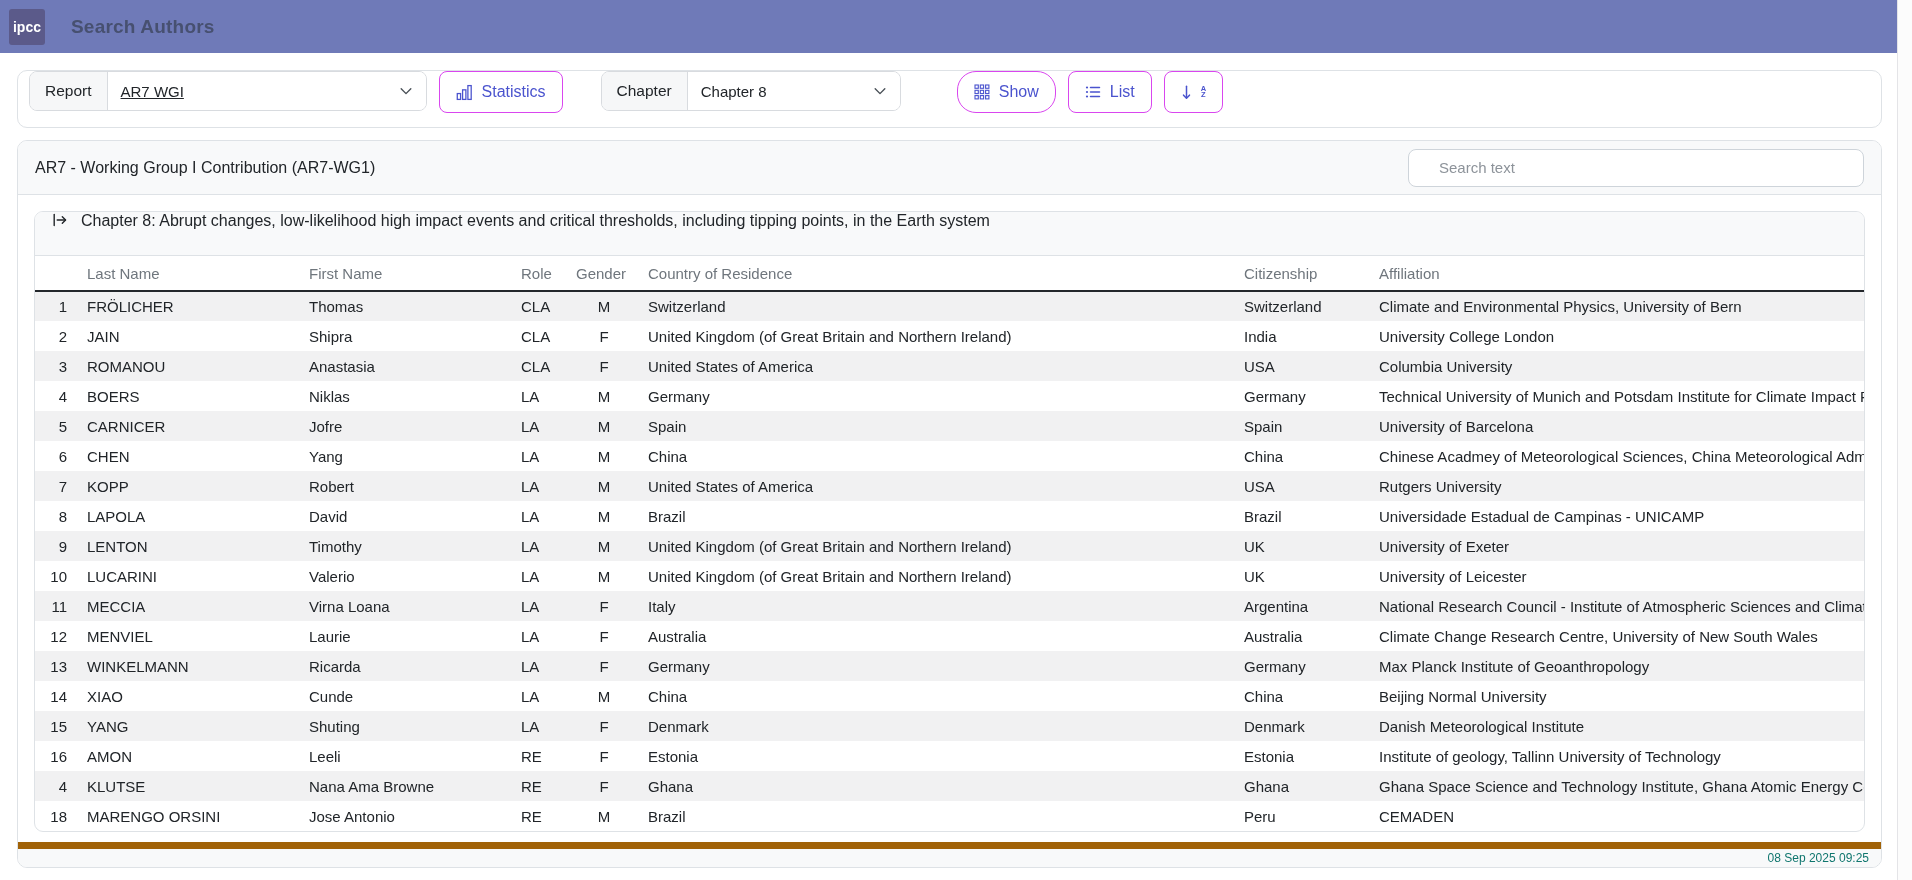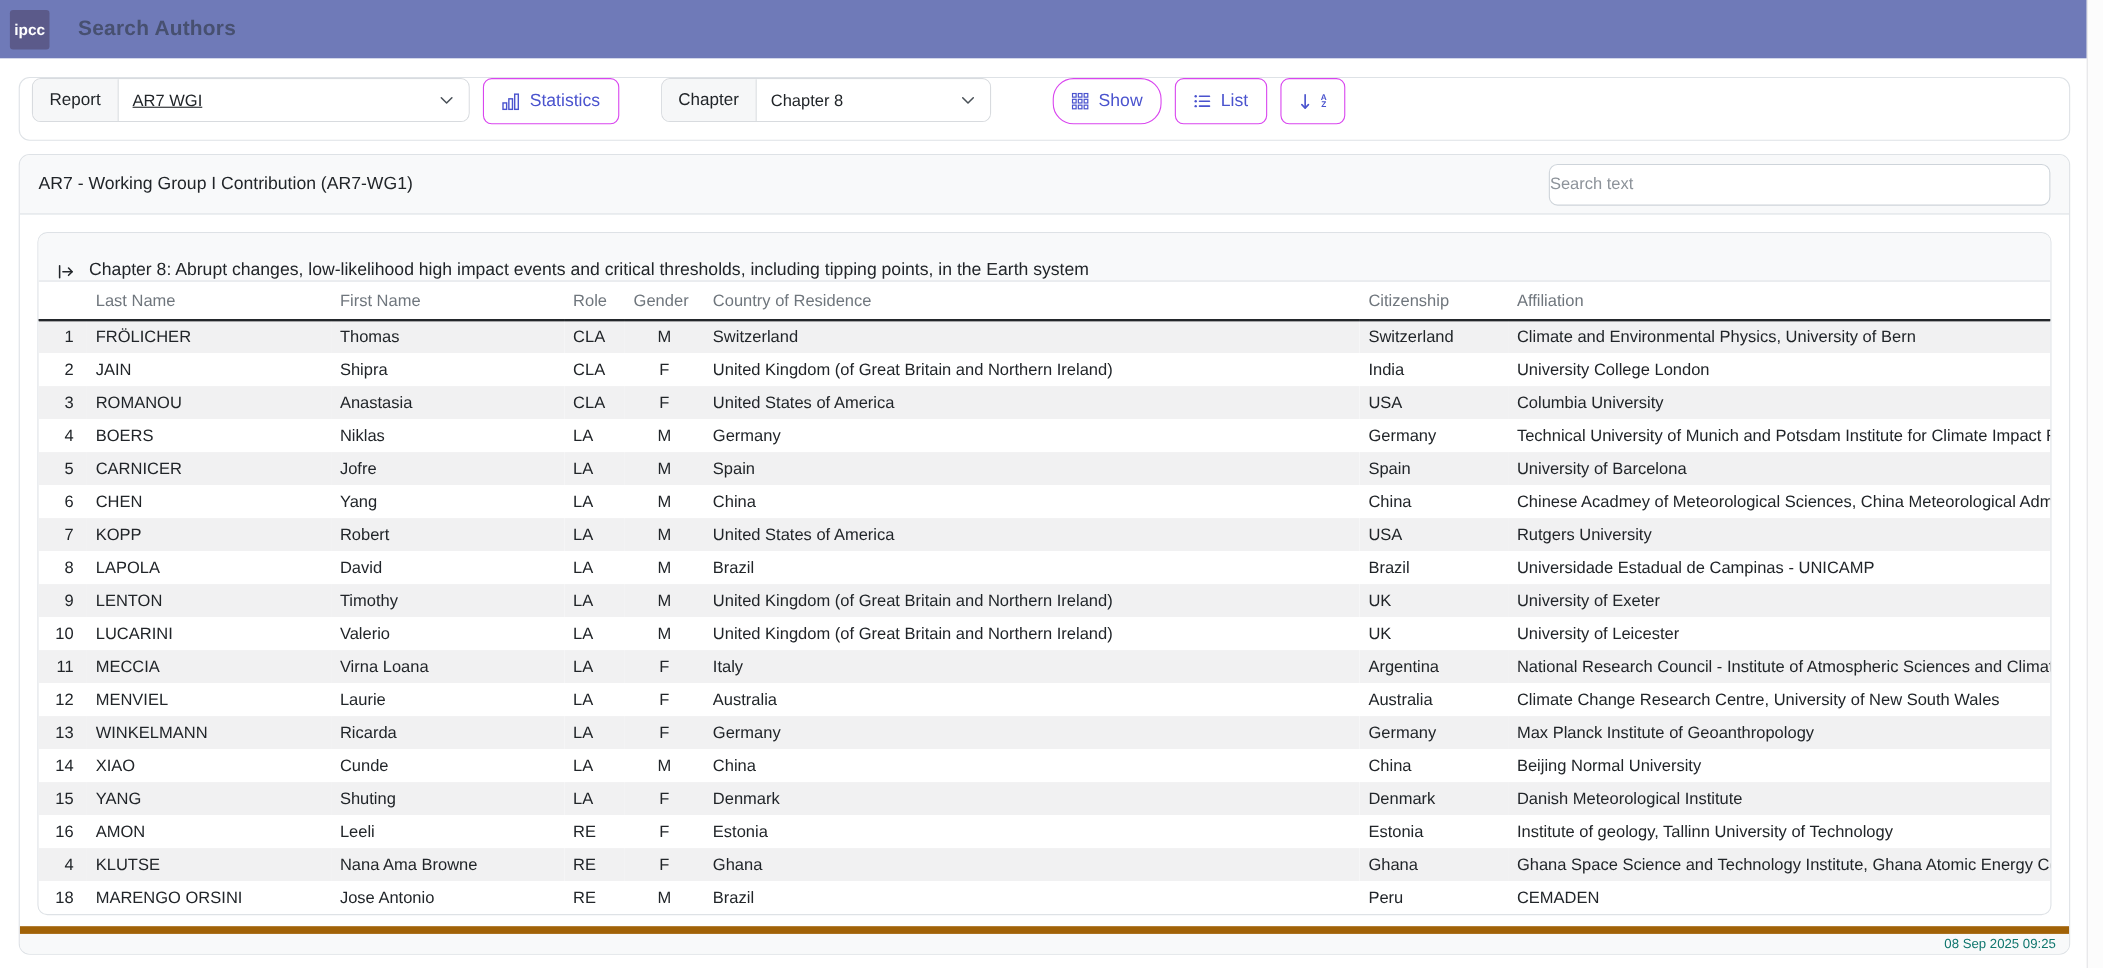--- a/index.html
+++ b/index.html
@@ -55,31 +55,31 @@
   .sort-stack { display:flex; flex-direction:column; line-height:6.5px; font-size:7.5px; font-weight:bold; }
   
   .panel { border:1px solid #dee2e6; border-radius:10px; background:#fff; overflow:hidden; }
   .panel-head {
     background:#f8f9fa; border-bottom:1px solid #dee2e6; height:54px;
     display:flex; align-items:center; justify-content:space-between; padding:0 17px;
   }
   .panel-title { font-size:16px; color:#212529; }
   .search-input {
     width:456px; height:38px; border:1px solid #ced4da; border-radius:8px;
-    padding:0 0; font-size:15px; font-family:inherit; color:#212529; background:#fff;
+    padding:0 30px; font-size:15px; font-family:inherit; color:#212529; background:#fff;
     outline:none;
     margin-left:40px;
   }
   .search-input::placeholder { color:#8d939a; }
   .panel-body { padding:16px 16px 10px 16px; }
   
   .chapter-card { border:1px solid #dee2e6; border-radius:9px; overflow:hidden; }
   .chapter-head {
     background:#f8f9fa; border-bottom:1px solid #dee2e6; height:44px;
-    display:flex; align-items:flex-end; gap:13px; padding:0 17px; font-size:16px;
+    display:flex; align-items:flex-start; gap:13px; padding:0 17px; font-size:16px;
   }
   table { width:100%; border-collapse:collapse; table-layout:fixed; font-size:15px; }
   thead th {
     color:#6f767d; font-weight:normal; text-align:left;
     padding:9px 8px 8px 8px; border-bottom:2px solid #23272b;
     white-space:nowrap; overflow:hidden;
   }
   tbody td {
     padding:6px 8px; white-space:nowrap; overflow:hidden; color:#212529; height:30px;
   }

